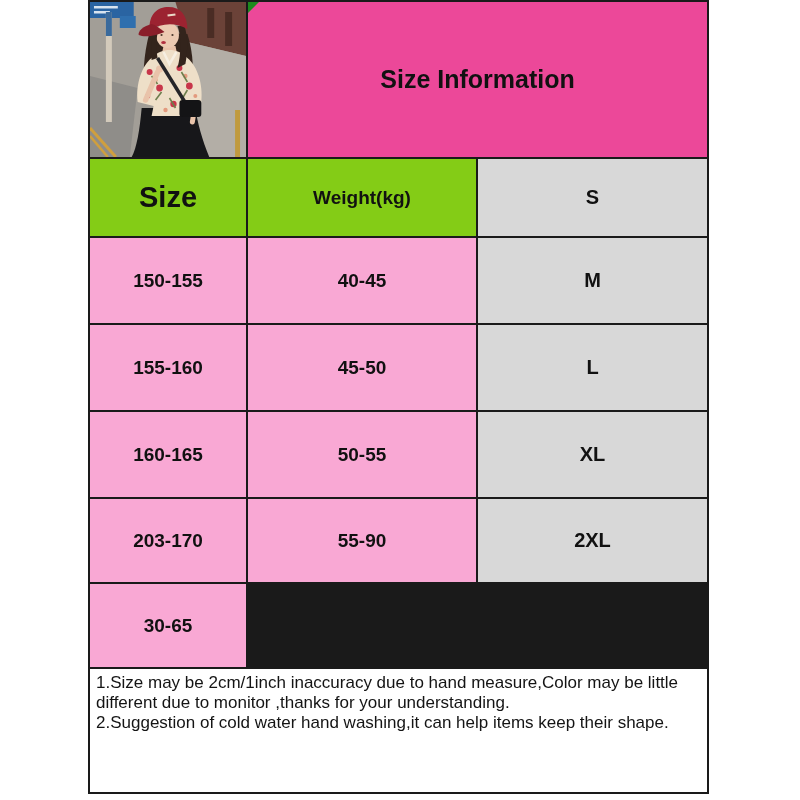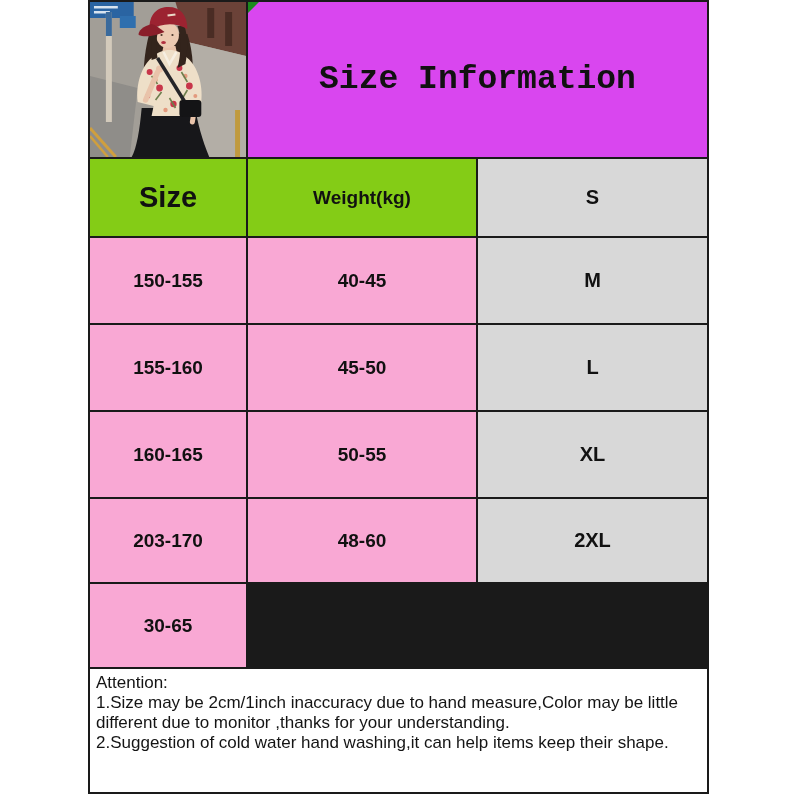--- a/index.html
+++ b/index.html
@@ -15,22 +15,22 @@
     grid-template-rows:155px 77px 85px 85px 85px 83px 83px 123px;
     gap:2px;padding:2px;background:#1a1a1a;
   }
   .cell{
     background:#f9a8d4;display:flex;align-items:center;justify-content:center;
     text-align:center;
   }
   .photo-cell{background:#a29e97;padding:0;overflow:hidden;}
   .photo-cell svg{display:block;width:100%;height:100%;}
   .title-cell{
-    grid-column:2 / span 2;background:#d946ef;position:relative;
-    font-size:33px;font-weight:bold;font-family:Liberation Mono, monospace;
+    grid-column:2 / span 2;background:#ec4899;position:relative;
+    font-size:25px;font-weight:bold;
   }
   .corner-marker{
     position:absolute;left:0;top:0;width:0;height:0;
     border-top:11px solid #1d8a1d;border-right:11px solid transparent;
   }
   .head{background:#84cc16;font-weight:bold;font-size:19px;}
   .size-col{background:#d8d8d8;font-weight:bold;font-size:20px;}
   .size-head{font-size:29px;}
   .val{font-weight:bold;font-size:19px;}
   .attention-cell{
@@ -131,24 +131,23 @@
   <div class="cell size-col">M</div>
   <div class="cell val">155-160</div>
   <div class="cell val">45-50</div>
 
   <div class="cell size-col">L</div>
   <div class="cell val">160-165</div>
   <div class="cell val">50-55</div>
 
   <div class="cell size-col">XL</div>
   <div class="cell val">203-170</div>
-  <div class="cell val">48-60</div>
+  <div class="cell val">55-90</div>
 
   <div class="cell size-col">2XL</div>
   <div class="cell val">30-65</div>
 
   <div class="cell attention-cell">
-    <div>Attention:</div>
     <div>1.Size may be 2cm/1inch inaccuracy due to hand measure,Color may be little different due to monitor ,thanks for your understanding.</div>
     <div>2.Suggestion of cold water hand washing,it can help items keep their shape.</div>
   </div>
 
 </div>
 
 </body></html>

